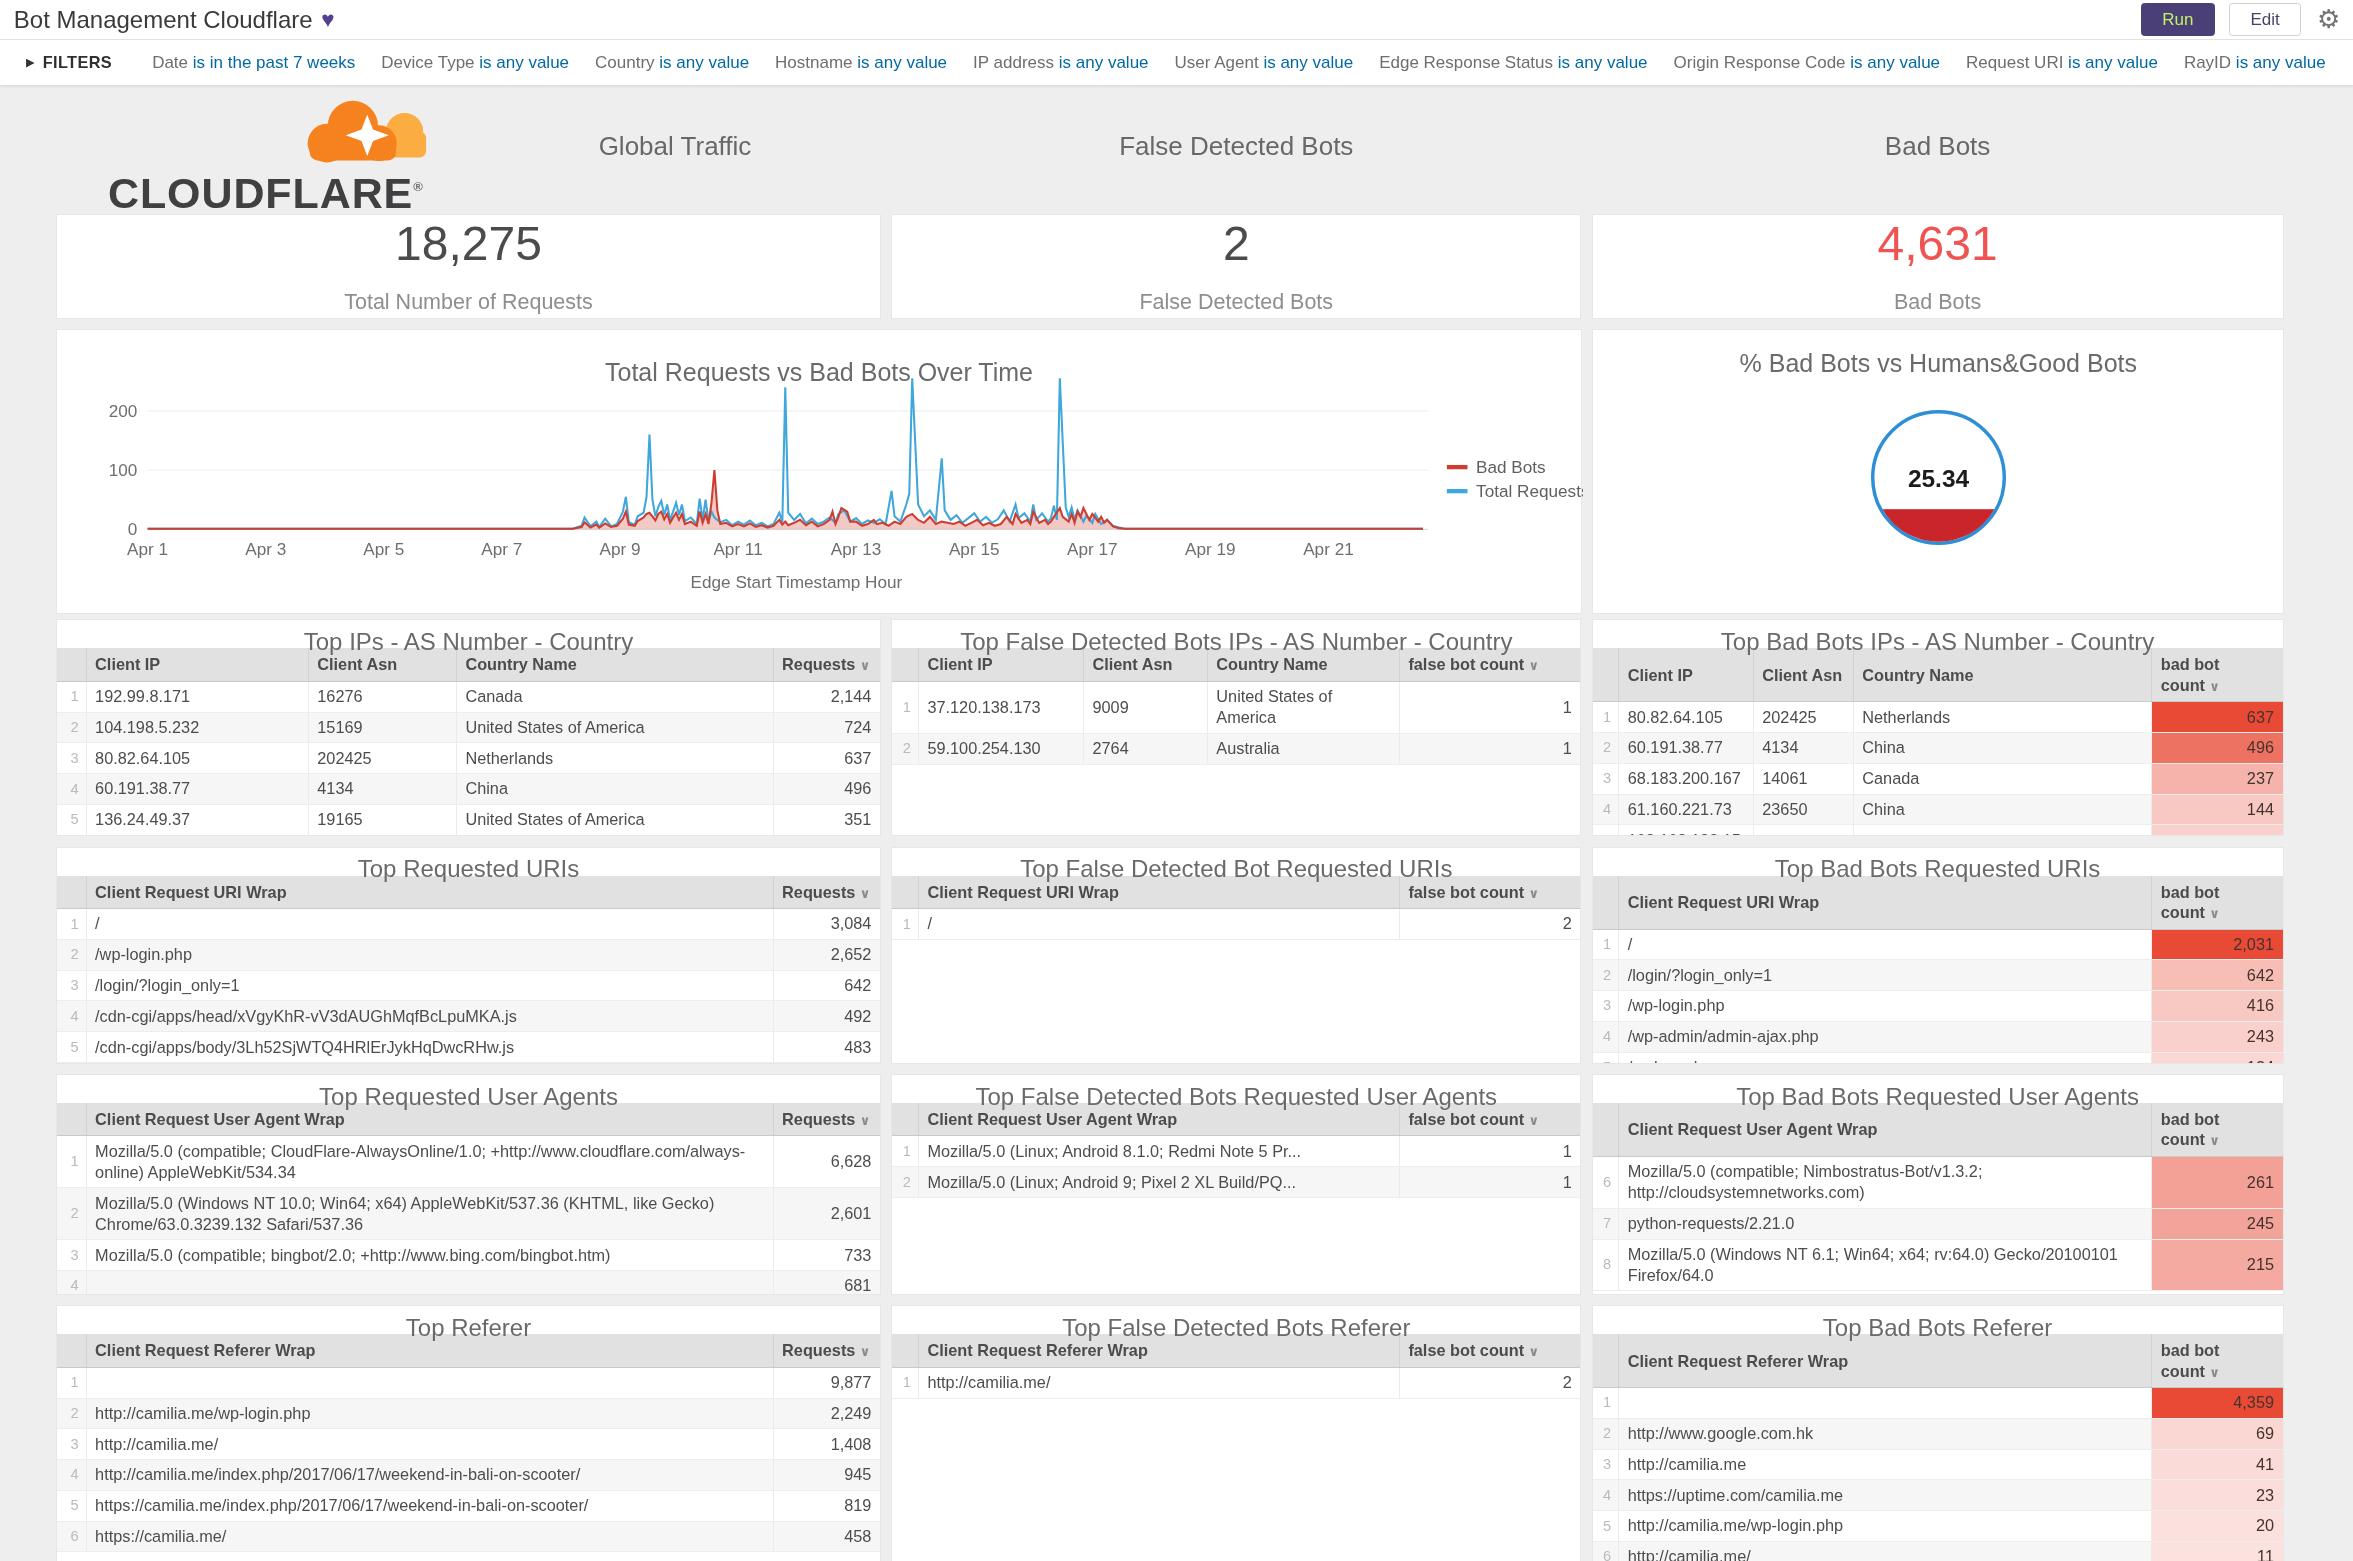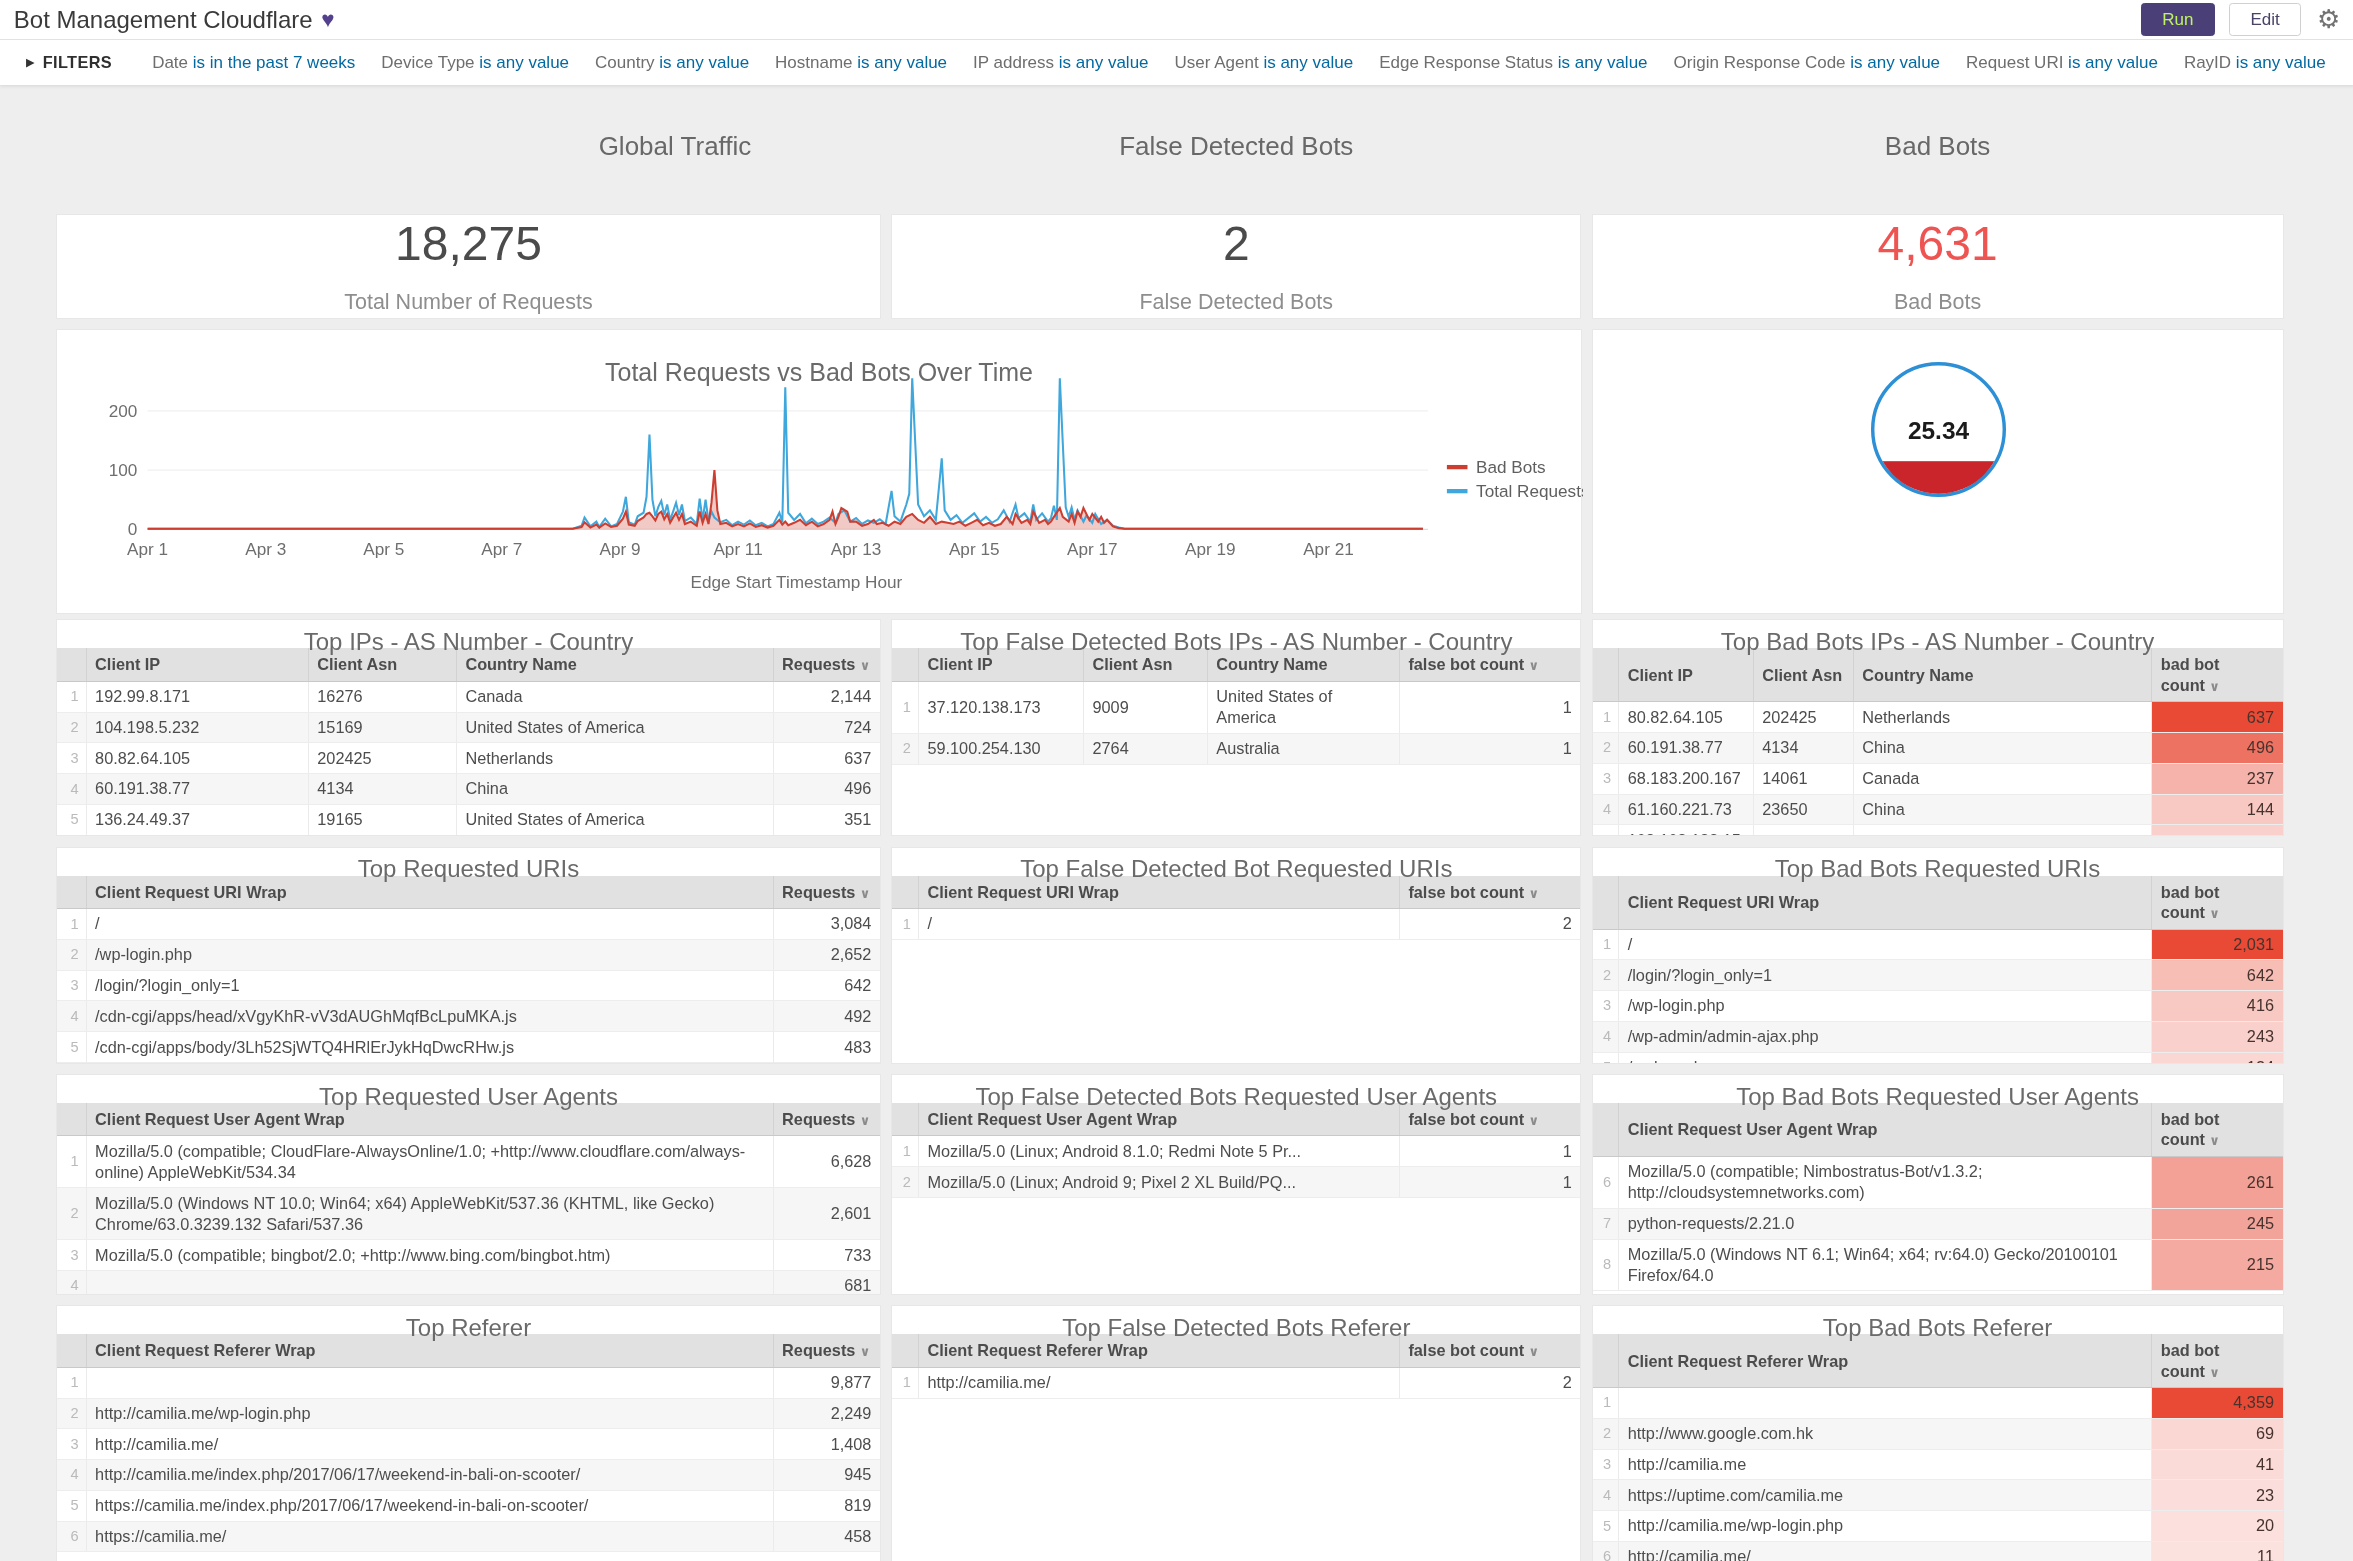--- a/index.html
+++ b/index.html
@@ -101,20 +101,32 @@
       <span class="filter-item"><span class="f-name">Origin Response Code </span><span class="f-val">is any value</span></span>
       <span class="filter-item"><span class="f-name">Request URI </span><span class="f-val">is any value</span></span>
       <span class="filter-item"><span class="f-name">RayID </span><span class="f-val">is any value</span></span>
     </span>
 </div>
 
 <div class="main">
 
   <div class="brandrow grid3">
     <div class="brand-left">
+      <div class="logo">
+        <svg width="181" height="79" viewBox="0 0 220 110" style="margin-left:163px">
+          <circle cx="170" cy="58" r="26" fill="#fbad41"></circle>
+          <rect x="148" y="58" width="52" height="36" rx="9" fill="#fbad41"></rect>
+          <circle cx="62" cy="74" r="27" fill="#f6821f"></circle>
+          <circle cx="98" cy="50" r="35" fill="#f6821f"></circle>
+          <circle cx="134" cy="74" r="25" fill="#f6821f"></circle>
+          <rect x="38" y="70" width="120" height="28" rx="11" fill="#f6821f"></rect>
+          <path d="M118 34 L126 55 L148 63 L126 71 L118 92 L110 71 L88 63 L110 55 Z" fill="#fff"></path>
+        </svg>
+        <div class="logo-word"><span>CLOUDFLARE</span><span class="logo-reg">®</span></div>
+      </div>
       <div class="sec-header left" style="flex:1">Global Traffic</div>
     </div>
     <div class="sec-header">False Detected Bots</div>
     <div class="sec-header">Bad Bots</div>
   </div>
 
   <div class="kpirow grid3">
     <div class="card kpi-card">
       <div class="kpi-value">18,275</div>
       <div class="kpi-label">Total Number of Requests</div>
@@ -154,20 +166,21 @@
           <polygon points="104,188 104,187.31 310.4,187.31 516.8,187.31 599.36,187.31 609.68,185.24 613.12,179.72 620,185.93 626.88,182.48 630.32,185.93 637.1999999999999,181.1 644.0799999999999,185.24 650.96,183.86 657.84,175.58 661.28,167.3 664.72,182.48 671.6,183.86 675.0400000000001,178.34 681.92,174.2 685.3599999999999,170.06 688.8,168.68 692.24,172.82 695.68,177.65 699.12,170.06 702.56,167.3 706,176.27 709.44,170.06 712.88,180.41 716.32,174.2 719.7599999999999,168.68 723.1999999999999,176.96 726.64,170.06 730.0799999999999,181.79 736.9599999999999,179.03 743.84,183.86 747.28,167.3 750.72,180.41 754.16,170.06 757.6,181.79 761.0400000000001,156.95 764.4799999999999,119 767.92,165.92000000000002 771.3599999999999,181.79 778.24,180.41 785.12,184.55 792,181.79 798.88,184.55 805.7599999999999,181.1 812.64,185.24 819.52,183.17 826.4,185.93 833.28,183.86 840.16,176.96 843.6,182.48 847.04,179.03 850.4799999999999,183.17 857.3599999999999,180.41 864.24,176.96 871.12,183.17 878,179.03 884.88,184.55 891.7599999999999,181.79 898.64,176.96 902.0799999999999,167.3 905.52,181.79 908.9599999999999,173.51 912.4,163.16 919.28,167.3 922.72,179.03 929.5999999999999,179.03 936.4799999999999,183.86 943.3599999999999,181.79 950.24,176.96 953.68,181.79 960.56,180.41 967.44,183.86 974.3199999999999,179.03 981.1999999999999,181.79 988.0799999999999,173.51 994.9599999999999,170.06 1001.84,176.96 1008.72,180.41 1015.5999999999999,173.51 1022.4799999999999,181.79 1029.36,179.03 1036.24,180.41 1043.12,181.79 1050,179.03 1056.8799999999999,183.86 1063.7599999999998,180.41 1070.6399999999999,176.96 1077.52,183.17 1084.4,180.41 1091.28,183.86 1098.1599999999999,181.79 1105.04,173.51 1111.92,181.79 1115.36,170.06 1122.24,180.41 1129.12,176.96 1132.56,181.79 1136,167.3 1142.8799999999999,180.41 1149.76,176.96 1153.2,181.79 1156.64,179.03 1160.08,173.51 1166.9599999999998,163.16 1170.3999999999999,173.51 1177.28,179.03 1180.72,170.06 1184.1599999999999,180.41 1187.6,167.3 1191.04,173.51 1194.48,163.16 1201.36,176.96 1204.8,170.06 1211.68,179.03 1215.12,173.51 1218.56,180.41 1222,176.96 1228.88,184.55 1235.76,186.62 1242.64,187.31 1308,187.31 1411.2,187.31 1514.3999999999999,187.31 1590.08,187.31 1590.08,188" fill="rgba(205,61,48,0.28)" stroke="none"></polygon>
           <polyline points="104,187.31 310.4,187.31 516.8,187.31 599.36,187.31 609.68,183.86 613.12,174.2 620,184.55 626.88,179.03 630.32,185.24 637.1999999999999,175.58 644.0799999999999,184.55 650.96,181.79 657.84,167.3 661.28,150.05 664.72,179.72 671.6,182.48 675.0400000000001,172.82 681.92,168.68 685.3599999999999,150.05 688.8,77.60000000000001 692.24,153.5 695.68,172.82 699.12,161.78 702.56,154.88 706,171.44 709.44,159.02 712.88,176.96 716.32,167.3 719.7599999999999,156.95 723.1999999999999,171.44 726.64,159.02 730.0799999999999,178.34 736.9599999999999,174.2 743.84,181.79 747.28,152.12 750.72,176.96 754.16,153.5 757.6,178.34 761.0400000000001,167.3 764.4799999999999,174.2 771.3599999999999,179.72 778.24,176.96 785.12,183.17 792,179.03 798.88,182.48 805.7599999999999,177.65 812.64,183.17 819.52,180.41 826.4,184.55 833.28,181.79 840.16,168.68 843.6,179.72 847.04,22.400000000000006 850.4799999999999,168.68 857.3599999999999,176.96 864.24,170.06 871.12,181.1 878,175.58 884.88,181.79 891.7599999999999,179.03 898.64,174.2 905.52,180.41 908.9599999999999,170.06 915.84,165.92000000000002 922.72,179.03 929.5999999999999,174.89 936.4799999999999,181.79 943.3599999999999,177.65 950.24,180.41 957.12,176.27 964,181.79 970.88,143.15 974.3199999999999,172.82 981.1999999999999,179.03 988.0799999999999,159.02 991.52,146.6 994.9599999999999,12.050000000000011 1001.84,159.02 1008.72,172.82 1015.5999999999999,165.92000000000002 1022.4799999999999,176.96 1029.36,105.2 1032.8,165.92000000000002 1039.6799999999998,176.96 1046.56,171.44 1053.44,180.41 1060.32,174.89 1067.1999999999998,169.37 1074.08,179.03 1080.96,173.51 1087.8400000000001,180.41 1094.72,176.27 1101.6,165.92000000000002 1108.48,179.03 1115.36,159.02 1118.8,174.89 1125.6799999999998,169.37 1132.56,179.03 1136,159.02 1139.44,176.96 1146.32,169.37 1153.2,179.03 1156.64,174.89 1160.08,160.4 1163.52,176.96 1166.9599999999998,12.050000000000011 1173.84,162.47 1177.28,173.51 1180.72,162.47 1184.1599999999999,176.96 1187.6,165.92000000000002 1194.48,179.03 1197.92,172.13 1204.8,180.41 1208.24,170.06 1215.12,181.79 1222,176.96 1228.88,183.86 1235.76,185.93 1242.64,187.31 1308,187.31 1411.2,187.31 1514.3999999999999,187.31 1590.08,187.31" fill="none" stroke="#3fa7dc" stroke-width="2.4"></polyline>
           <polyline points="104,187.31 310.4,187.31 516.8,187.31 599.36,187.31 609.68,185.24 613.12,179.72 620,185.93 626.88,182.48 630.32,185.93 637.1999999999999,181.1 644.0799999999999,185.24 650.96,183.86 657.84,175.58 661.28,167.3 664.72,182.48 671.6,183.86 675.0400000000001,178.34 681.92,174.2 685.3599999999999,170.06 688.8,168.68 692.24,172.82 695.68,177.65 699.12,170.06 702.56,167.3 706,176.27 709.44,170.06 712.88,180.41 716.32,174.2 719.7599999999999,168.68 723.1999999999999,176.96 726.64,170.06 730.0799999999999,181.79 736.9599999999999,179.03 743.84,183.86 747.28,167.3 750.72,180.41 754.16,170.06 757.6,181.79 761.0400000000001,156.95 764.4799999999999,119 767.92,165.92000000000002 771.3599999999999,181.79 778.24,180.41 785.12,184.55 792,181.79 798.88,184.55 805.7599999999999,181.1 812.64,185.24 819.52,183.17 826.4,185.93 833.28,183.86 840.16,176.96 843.6,182.48 847.04,179.03 850.4799999999999,183.17 857.3599999999999,180.41 864.24,176.96 871.12,183.17 878,179.03 884.88,184.55 891.7599999999999,181.79 898.64,176.96 902.0799999999999,167.3 905.52,181.79 908.9599999999999,173.51 912.4,163.16 919.28,167.3 922.72,179.03 929.5999999999999,179.03 936.4799999999999,183.86 943.3599999999999,181.79 950.24,176.96 953.68,181.79 960.56,180.41 967.44,183.86 974.3199999999999,179.03 981.1999999999999,181.79 988.0799999999999,173.51 994.9599999999999,170.06 1001.84,176.96 1008.72,180.41 1015.5999999999999,173.51 1022.4799999999999,181.79 1029.36,179.03 1036.24,180.41 1043.12,181.79 1050,179.03 1056.8799999999999,183.86 1063.7599999999998,180.41 1070.6399999999999,176.96 1077.52,183.17 1084.4,180.41 1091.28,183.86 1098.1599999999999,181.79 1105.04,173.51 1111.92,181.79 1115.36,170.06 1122.24,180.41 1129.12,176.96 1132.56,181.79 1136,167.3 1142.8799999999999,180.41 1149.76,176.96 1153.2,181.79 1156.64,179.03 1160.08,173.51 1166.9599999999998,163.16 1170.3999999999999,173.51 1177.28,179.03 1180.72,170.06 1184.1599999999999,180.41 1187.6,167.3 1191.04,173.51 1194.48,163.16 1201.36,176.96 1204.8,170.06 1211.68,179.03 1215.12,173.51 1218.56,180.41 1222,176.96 1228.88,184.55 1235.76,186.62 1242.64,187.31 1308,187.31 1411.2,187.31 1514.3999999999999,187.31 1590.08,187.31" fill="none" stroke="#cd3d30" stroke-width="2.4"></polyline>
           <rect x="1618" y="113" width="24" height="5" fill="#cd3d30"></rect>
           <text x="1652" y="122" font-size="20" fill="#5f5f5f">Bad Bots</text>
           <rect x="1618" y="141" width="24" height="5" fill="#3fa7dc"></rect>
           <text x="1652" y="150" font-size="20" fill="#5f5f5f">Total Requests</text>
         </svg>
     </div>
     <div class="card gauge-card">
+      <div class="gauge-title">% Bad Bots vs Humans&amp;Good Bots</div>
       <div class="gauge-wrap">
         <svg width="153" height="153" viewBox="0 0 200 200">
           <clipPath id="gclip">
               <circle cx="100" cy="100" r="84"></circle>
             </clipPath>
           <circle cx="100" cy="100" r="86" fill="#ffffff" stroke="#2d8fd5" stroke-width="4.5"></circle>
           <rect id="gauge-fill" x="10" y="141.4288" width="180" height="44.571200000000005" fill="#c9252b" clip-path="url(#gclip)"></rect>
           <text x="100" y="113" font-size="32" font-weight="bold" fill="#1b1b1b" text-anchor="middle">25.34</text>
         </svg>
       </div>

